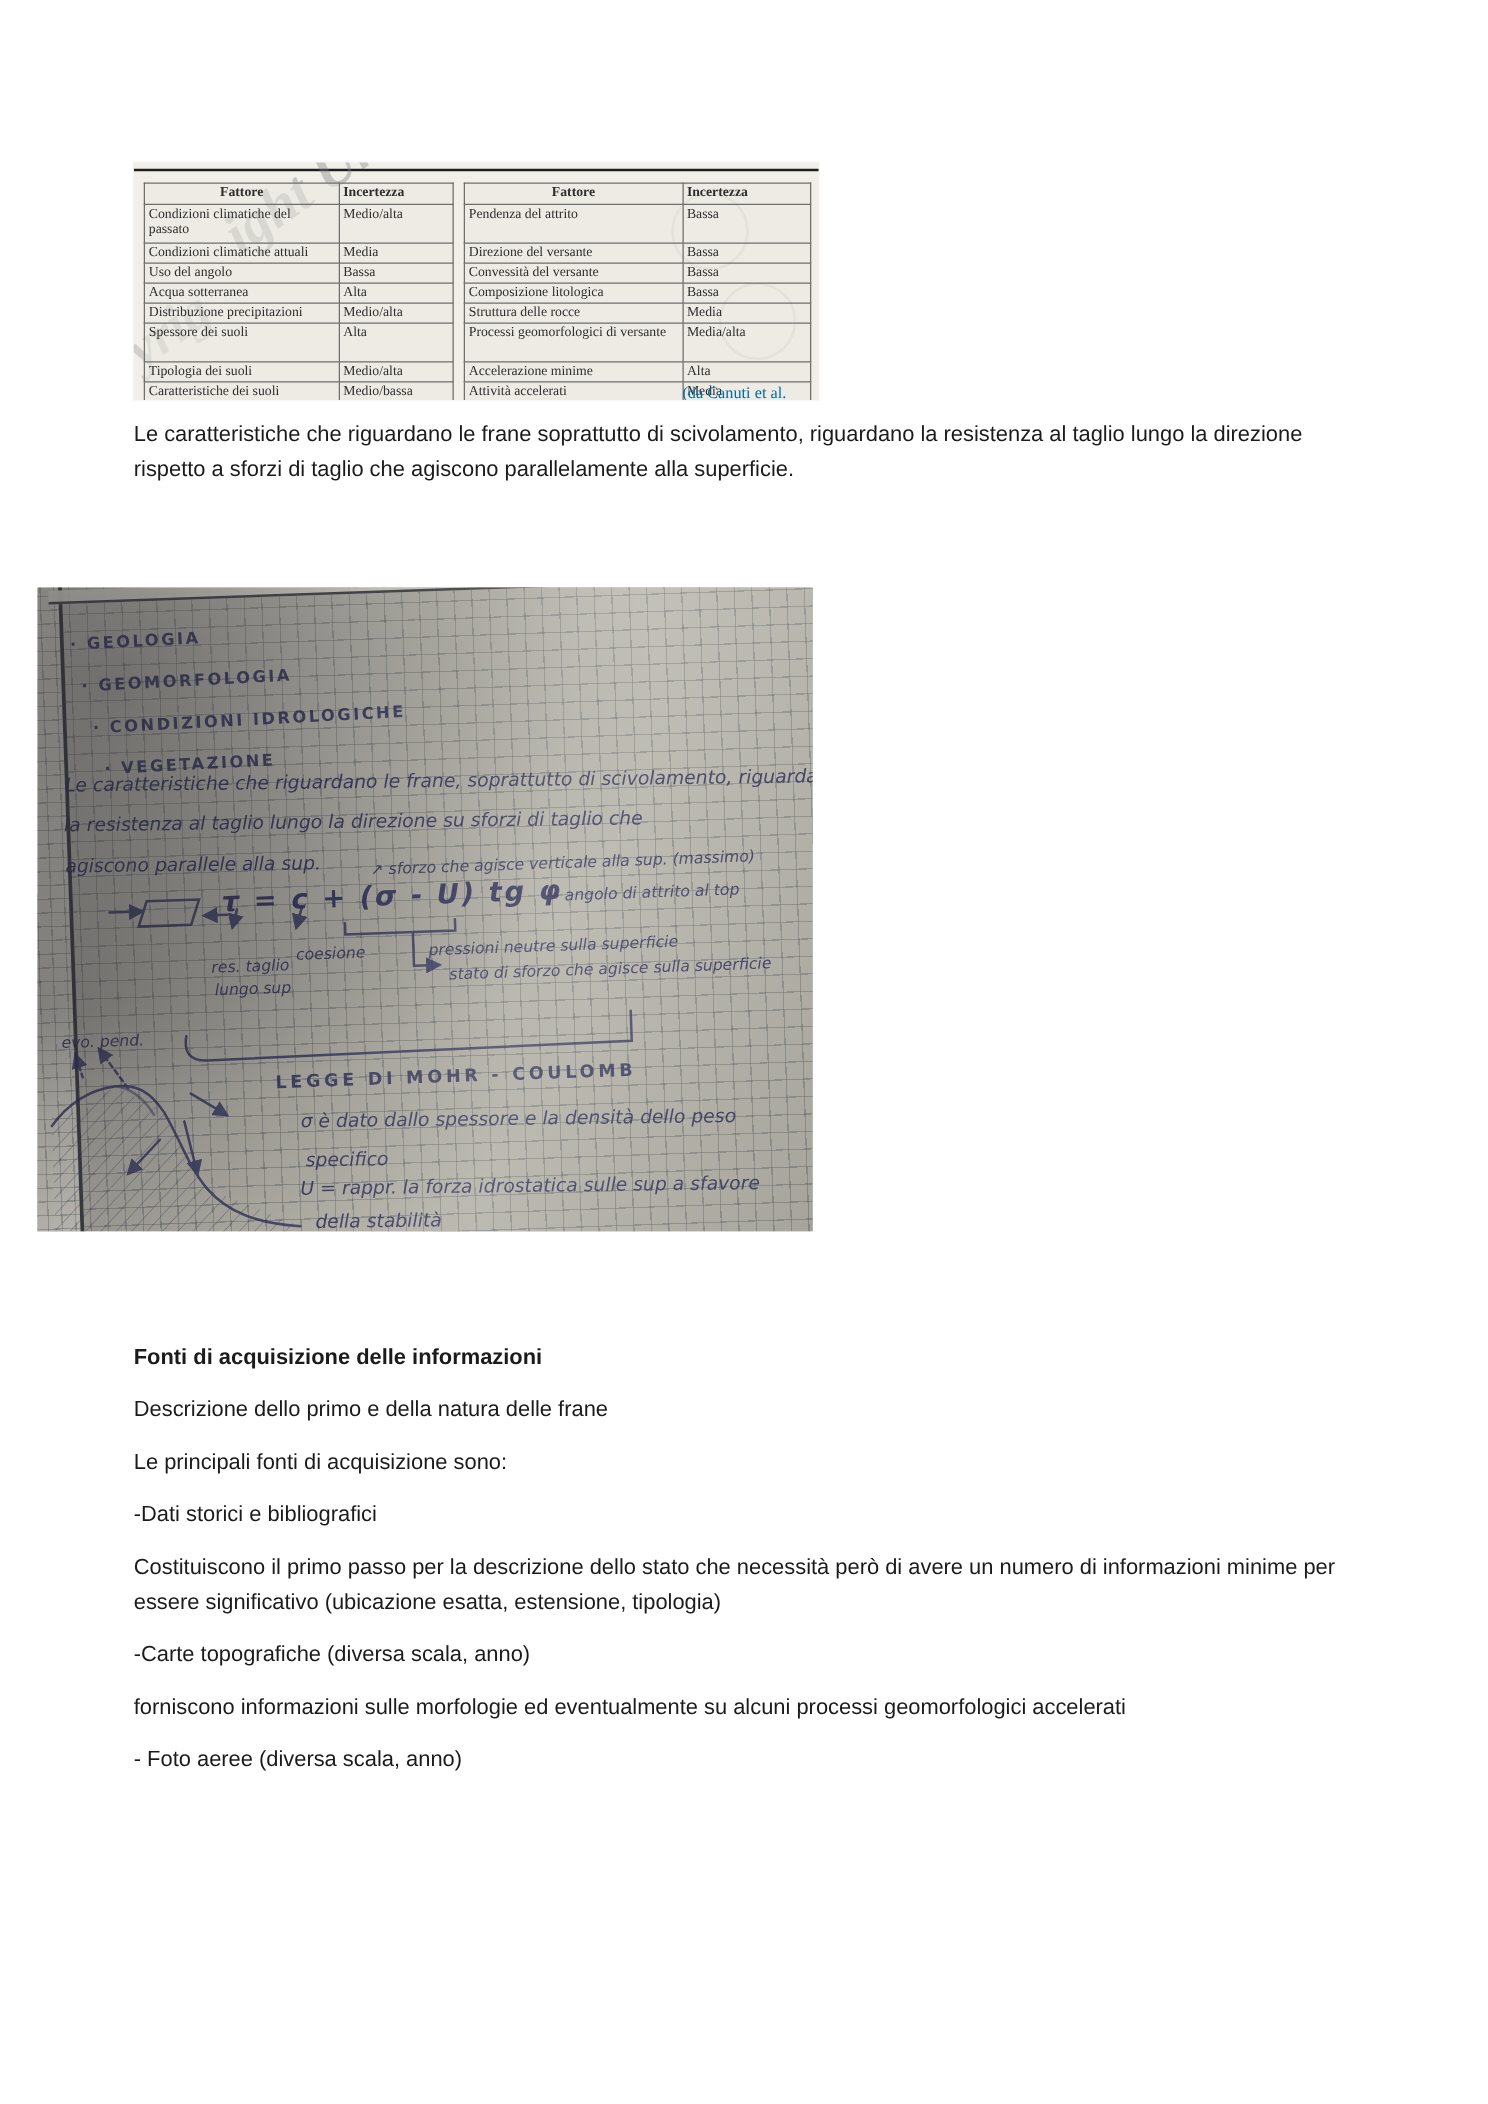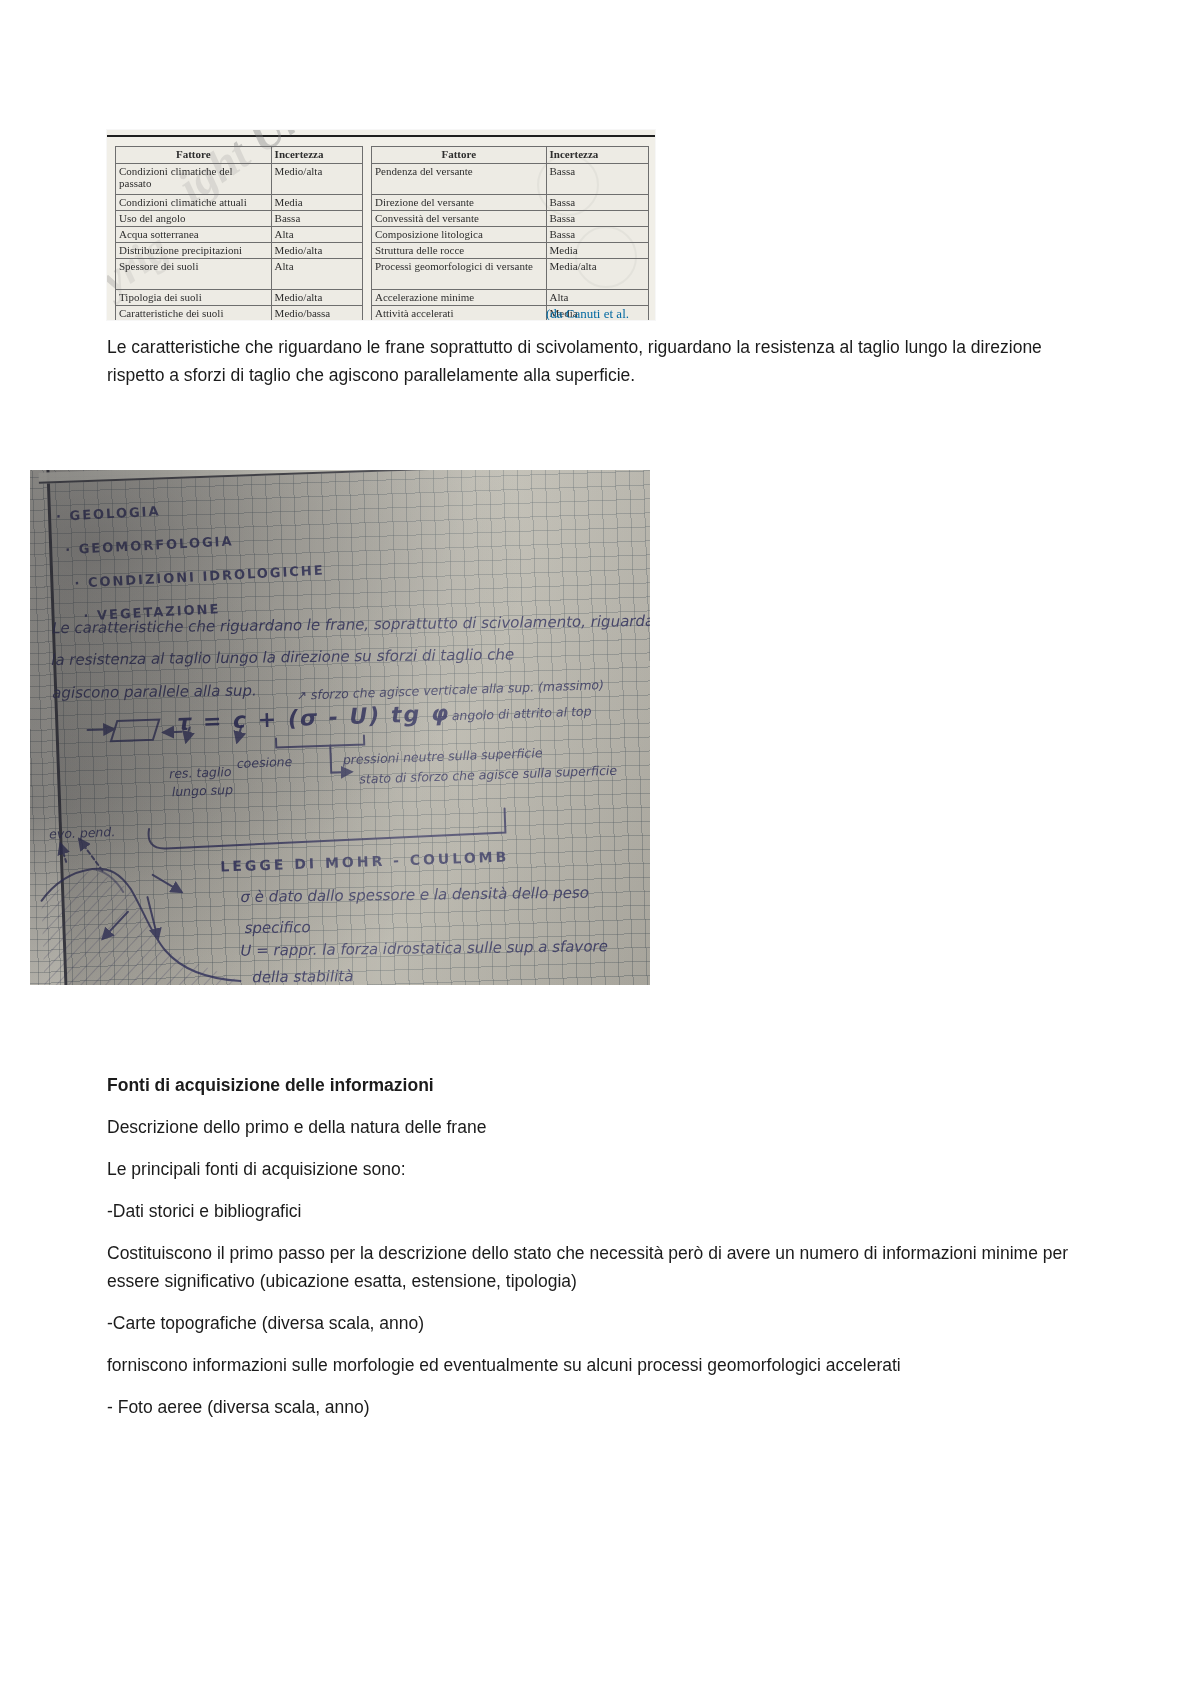--- a/index.html
+++ b/index.html
@@ -117,21 +117,21 @@
     </tbody>
       </table>
 
     <table class="scan-table tr2">
       <tbody>
           <tr>
         <th class="cf">Fattore</th>
         <th>Incertezza</th>
       </tr>
       <tr class="rt">
-            <td>Pendenza del versante</td>
+            <td>Pendenza del attrito</td>
             <td>Bassa</td>
           </tr>
       <tr>
             <td>Direzione del versante</td>
             <td>Bassa</td>
           </tr>
       <tr>
             <td>Convessità del versante</td>
             <td>Bassa</td>
           </tr>

